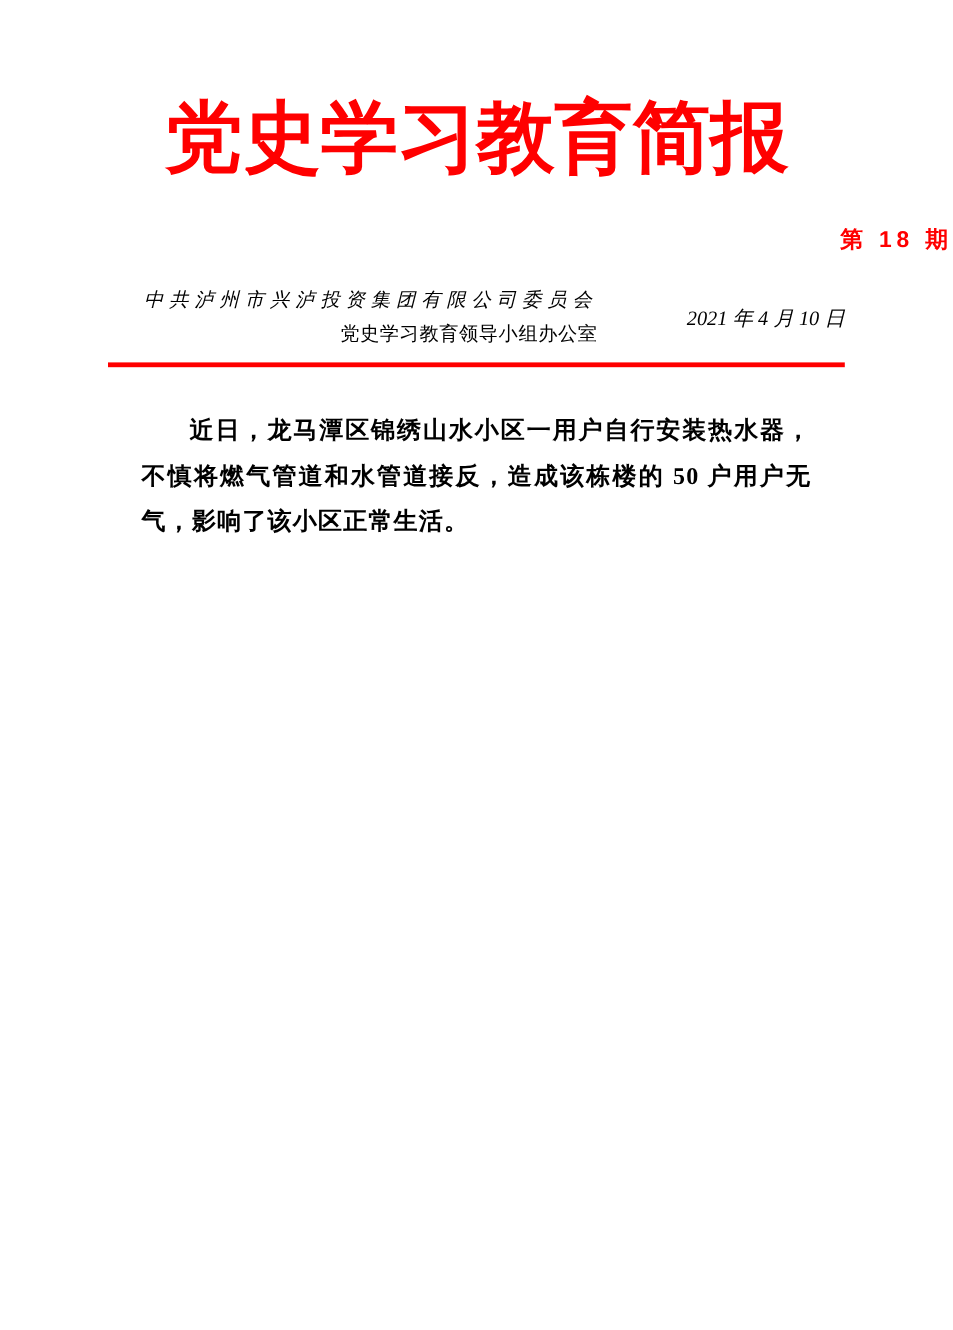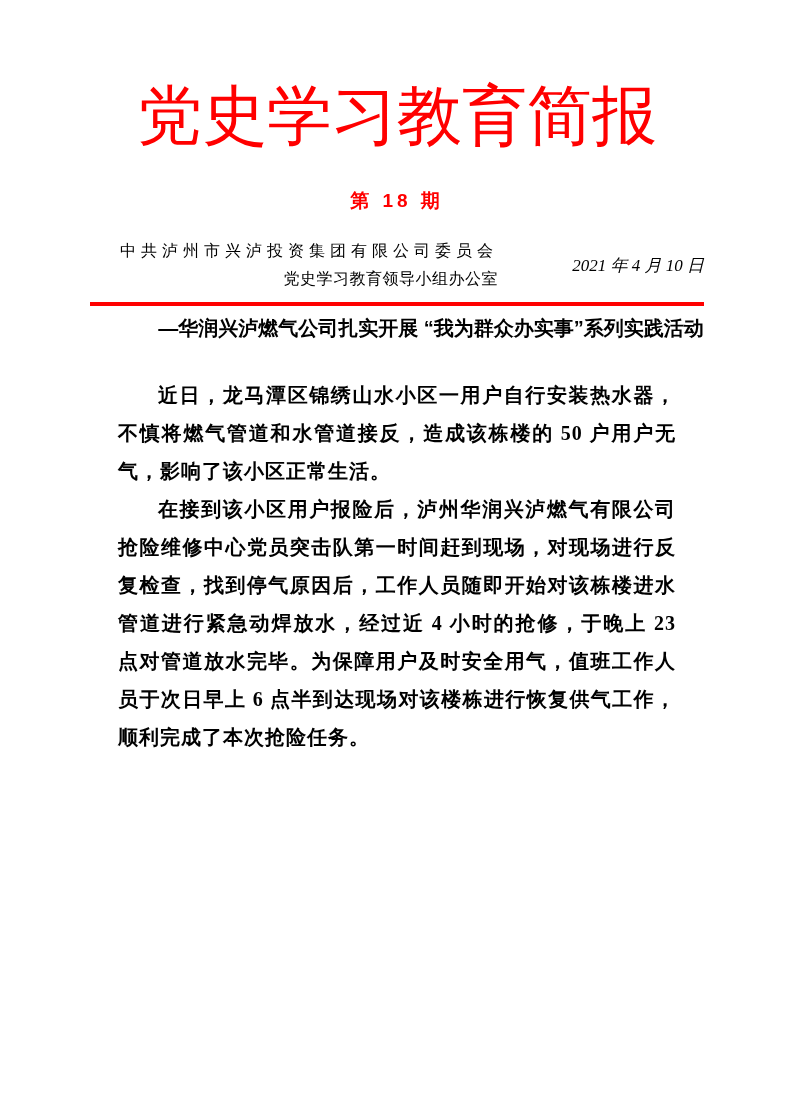--- a/index.html
+++ b/index.html
@@ -12,46 +12,46 @@
     background: #ffffff;
     overflow: hidden;
     font-family: "Liberation Serif", serif;
     color: #000;
   }
   .masthead-title {
     margin-top: 80px;
     text-align: center;
     font-size: 65px;
     line-height: 72px;
-    font-weight: normal;
+    font-weight: bold;
     color: var(--accent);
     font-family: "Liberation Serif", serif;
     letter-spacing: 0px;
   }
   .issue-number {
     margin-top: 36px;
-    text-align: center;
+    text-align: right;
     font-size: 19px;
     line-height: 26px;
     font-weight: bold;
     color: var(--accent);
     letter-spacing: 4px;
     font-family: "Liberation Sans", sans-serif;
   }
   .mast-row {
     width: 614px;
     margin: 23px auto 0;
     display: flex;
     justify-content: space-between;
     align-items: center;
     box-sizing: border-box;
     padding-left: 30px;
   }
   .issuer-block { font-size: 16px; line-height: 28px; font-family: "Liberation Serif", serif; }
-  .issuer-line-1 { letter-spacing: 5px; }
+  .issuer-line-1 { letter-spacing: 5px; font-style: italic; }
   .issuer-line-2 { letter-spacing: 0.5px; text-align: right; }
   .issue-date { font-size: 17px; font-family: "Liberation Serif", serif; white-space: nowrap; font-style: italic; }
   .red-divider {
     width: 614px;
     height: 4px;
     margin: 9px auto 0;
     background: var(--accent);
   }
   .article-title {
     margin-top: 22px;
@@ -96,20 +96,18 @@
     <div class="issuer-block">
       <div class="issuer-line-1">中共泸州市兴泸投资集团有限公司委员会</div>
       <div class="issuer-line-2">党史学习教育领导小组办公室</div>
     </div>
     <div class="issue-date">2021 年 4 月 10 日</div>
   </div>
 
   <div class="red-divider"></div>
 
 
-  <div class="article-subtitle">—华润兴泸燃气公司扎实开展 “我为群众办实事”系列实践活动</div>
 
   <div class="article-body">
     <p>近日，龙马潭区锦绣山水小区一用户自行安装热水器，不慎将燃气管道和水管道接反，造成该栋楼的 50 户用户无气，影响了该小区正常生活。</p>
-    <p>在接到该小区用户报险后，泸州华润兴泸燃气有限公司抢险维修中心党员突击队第一时间赶到现场，对现场进行反复检查，找到停气原因后，工作人员随即开始对该栋楼进水管道进行紧急动焊放水，经过近 4 小时的抢修，于晚上 23 点对管道放水完毕。为保障用户及时安全用气，值班工作人员于次日早上 6 点半到达现场对该楼栋进行恢复供气工作，顺利完成了本次抢险任务。</p>
   </div>
 
 </div>
 
 </body></html>

